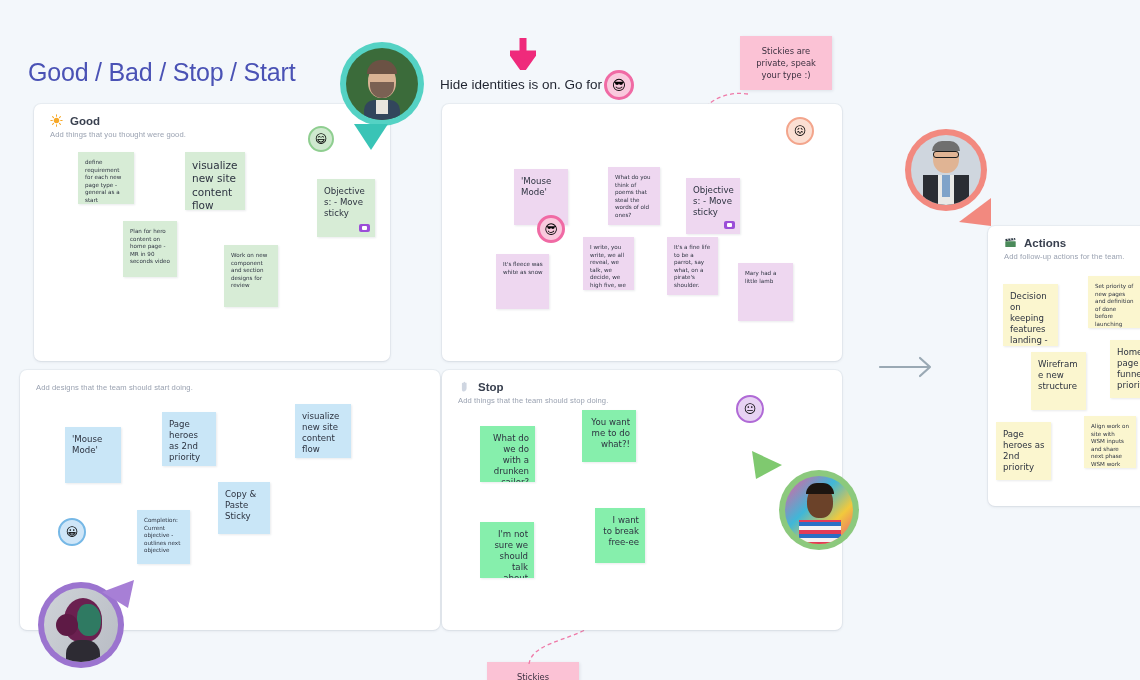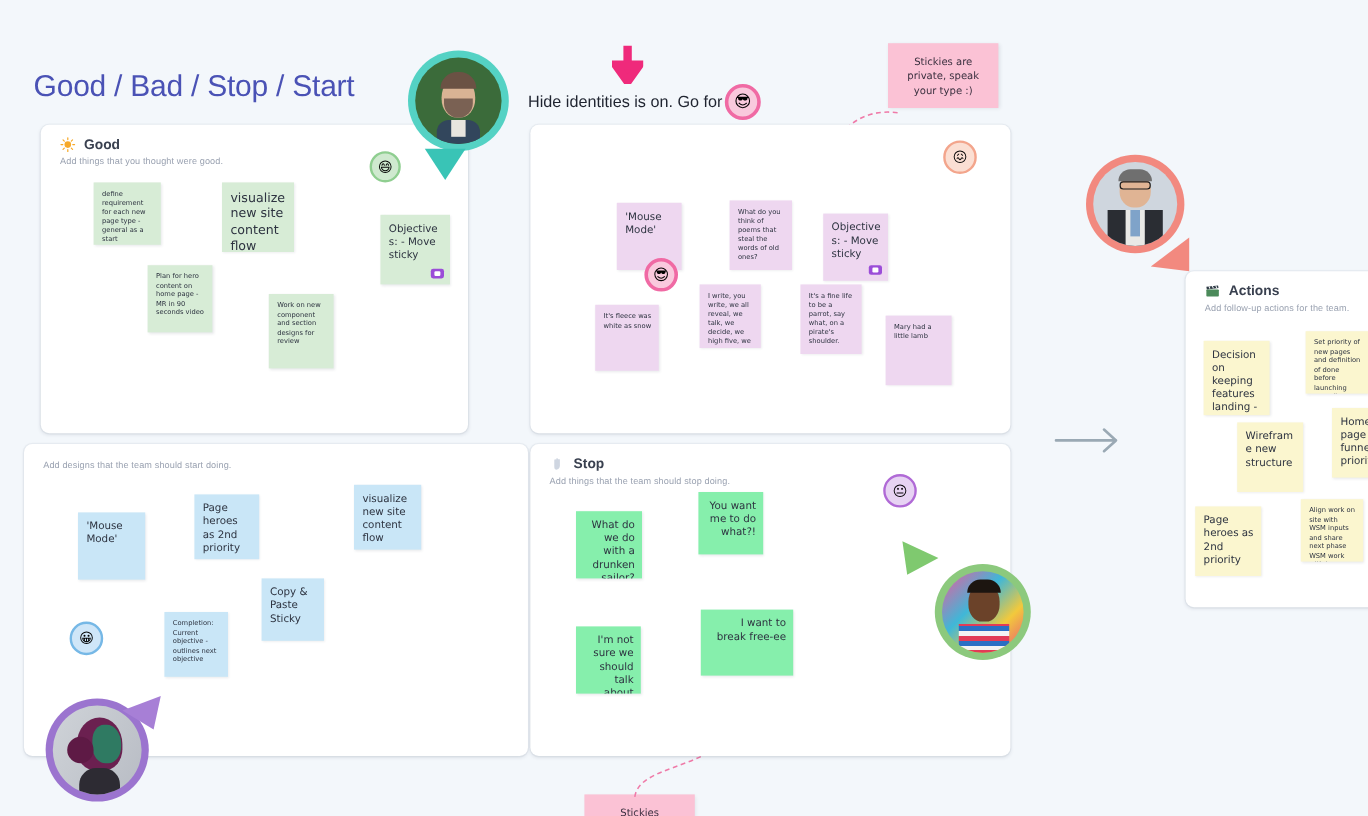--- a/index.html
+++ b/index.html
@@ -227,21 +227,21 @@
       </div>
       <div class="panel-sub">Add things that the team should stop doing.</div>
     </div>
 
     <div class="sticky purple s-md" style="left:38px;top:56px;width:55px;height:56px;"><span>What do we do with a drunken sailor?</span></div>
 
     <div class="sticky purple s-md" style="left:140px;top:40px;width:54px;height:52px;"><span>You want me to do what?!</span></div>
 
     <div class="sticky purple s-md" style="left:38px;top:152px;width:54px;height:56px;"><span>I'm not sure we should talk about that.</span></div>
 
-    <div class="sticky purple s-md" style="left:142px;top:138px;width:77px;height:55px;"><span>I want to break free-ee</span></div>
+    <div class="sticky purple s-md" style="left:153px;top:138px;width:50px;height:55px;"><span>I want to break free-ee</span></div>
 
     <div class="reaction" style="left:294px;top:25px;width:28px;height:28px;background:#e7d3f3;border:2px solid #b06ad6;">
       <span style="font-size:12px">😐</span>
     </div>
   </div>
 
   <div class="panel" style="left:988px;top:226px;width:260px;height:280px;">
     <div class="panel-head">
       <div class="panel-title-row">
         <svg class="panel-icon" viewBox="0 0 20 20">

